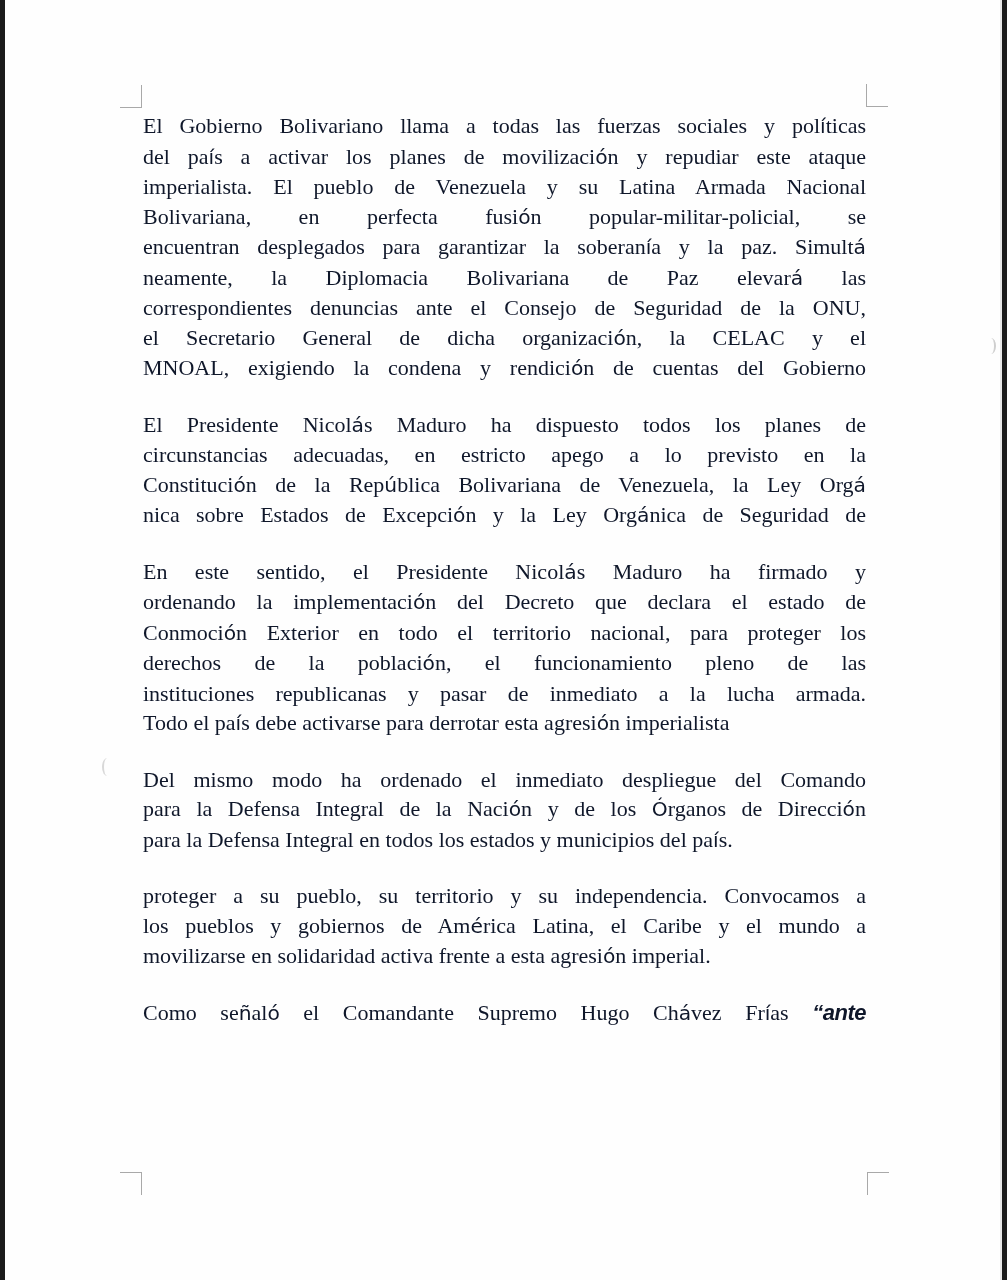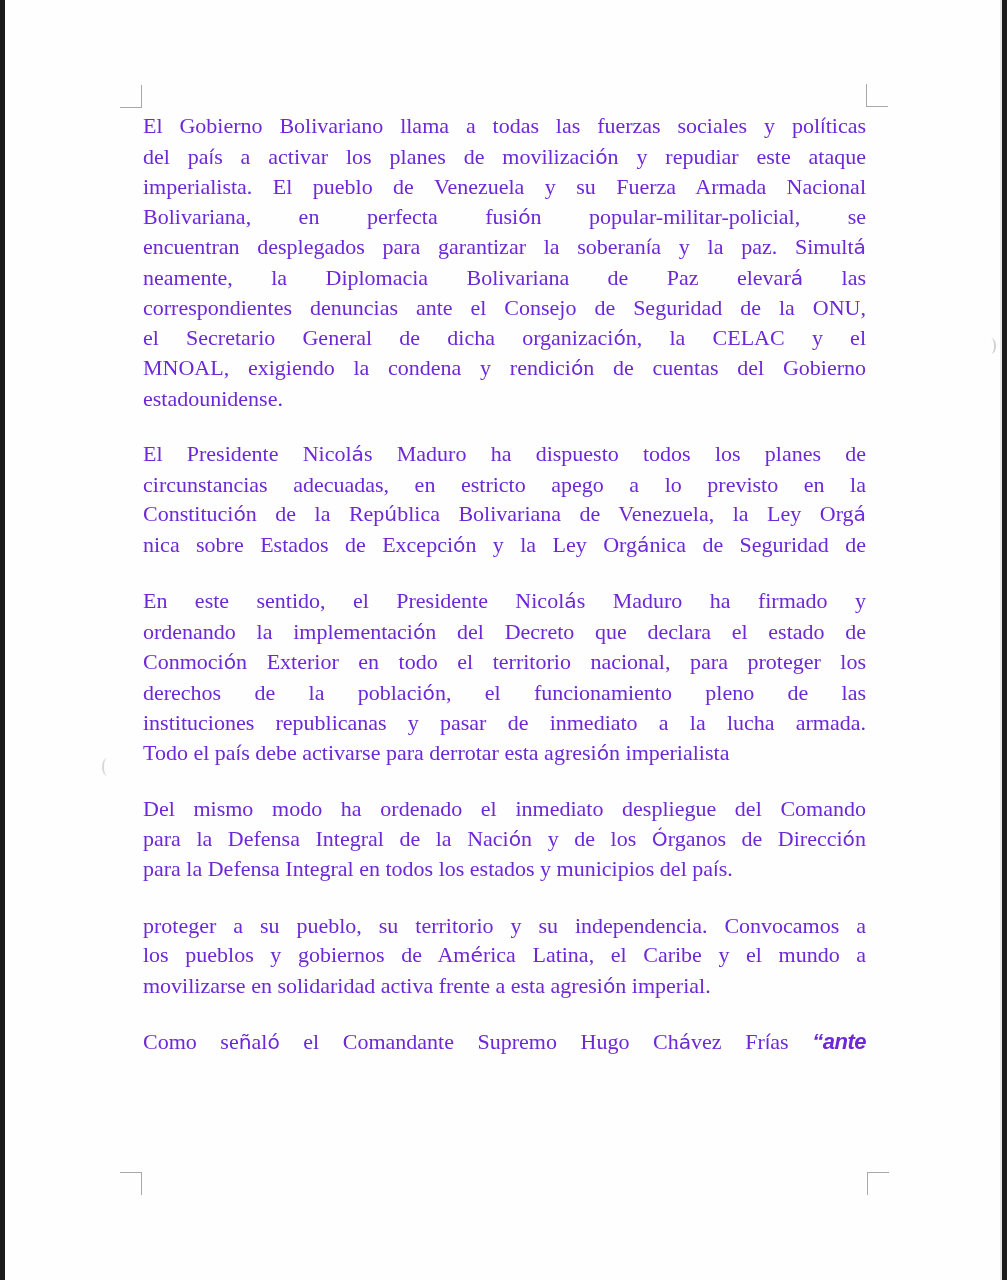--- a/index.html
+++ b/index.html
@@ -28,21 +28,21 @@
   
   .smudge { position: absolute; border-radius: 50%; }
   .smudge.s1 { left: 986px; top: 338px; width: 10px; height: 16px; border-right: 2px solid #cfcfcf; }
   .smudge.s2 { left: 102px; top: 758px; width: 10px; height: 18px; border-left: 2px solid #d8d8d8; }
 
   .doc {
     position: absolute;
     left: 143px; top: 111px; width: 723px;
     font-size: 22px;
     line-height: 29.5px;
-    color: #6d28d9;
+    color: #0f172a;
   }
   .par { margin-bottom: 26px; }
   .line {
     white-space: nowrap;
     text-align: justify;
     
     text-align-last: justify;
   }
   .line.last { text-align-last: left; }
 
@@ -67,28 +67,27 @@
 <div class="mark bl"></div>
 <div class="mark br"></div>
 
 <div class="smudge s1"></div>
 <div class="smudge s2"></div>
 
 <div class="doc">
     <div class="par">
       <div class="line">El Gobierno Bolivariano llama a todas las fuerzas sociales y pol<span class="acc">í</span>ticas</div>
       <div class="line">del pa<span class="acc">í</span>s a activar los planes de movilizaci<span class="acc">ó</span>n y repudiar este ataque</div>
-      <div class="line">imperialista. El pueblo de Venezuela y su Fuerza Armada Nacional</div>
+      <div class="line">imperialista. El pueblo de Venezuela y su Latina Armada Nacional</div>
       <div class="line">Bolivariana, en perfecta fusi<span class="acc">ó</span>n popular-militar-policial, se</div>
       <div class="line">encuentran desplegados para garantizar la soberan<span class="acc">í</span>a y la paz. Simult<span class="acc">á</span></div>
       <div class="line">neamente, la Diplomacia Bolivariana de Paz elevar<span class="acc">á</span> las</div>
       <div class="line">correspondientes denuncias ante el Consejo de Seguridad de la ONU,</div>
       <div class="line">el Secretario General de dicha organizaci<span class="acc">ó</span>n, la CELAC y el</div>
       <div class="line">MNOAL, exigiendo la condena y rendici<span class="acc">ó</span>n de cuentas del Gobierno</div>
-      <div class="line last">estadounidense.</div>
     </div>
     <div class="par">
       <div class="line">El Presidente Nicol<span class="acc">á</span>s Maduro ha dispuesto todos los planes de</div>
       <div class="line">circunstancias adecuadas, en estricto apego a lo previsto en la</div>
       <div class="line">Constituci<span class="acc">ó</span>n de la Rep<span class="acc">ú</span>blica Bolivariana de Venezuela, la Ley Org<span class="acc">á</span></div>
       <div class="line">nica sobre Estados de Excepci<span class="acc">ó</span>n y la Ley Org<span class="acc">á</span>nica de Seguridad de</div>
     </div>
     <div class="par">
       <div class="line">En este sentido, el Presidente Nicol<span class="acc">á</span>s Maduro ha firmado y</div>
       <div class="line">ordenando la implementaci<span class="acc">ó</span>n del Decreto que declara el estado de</div>

